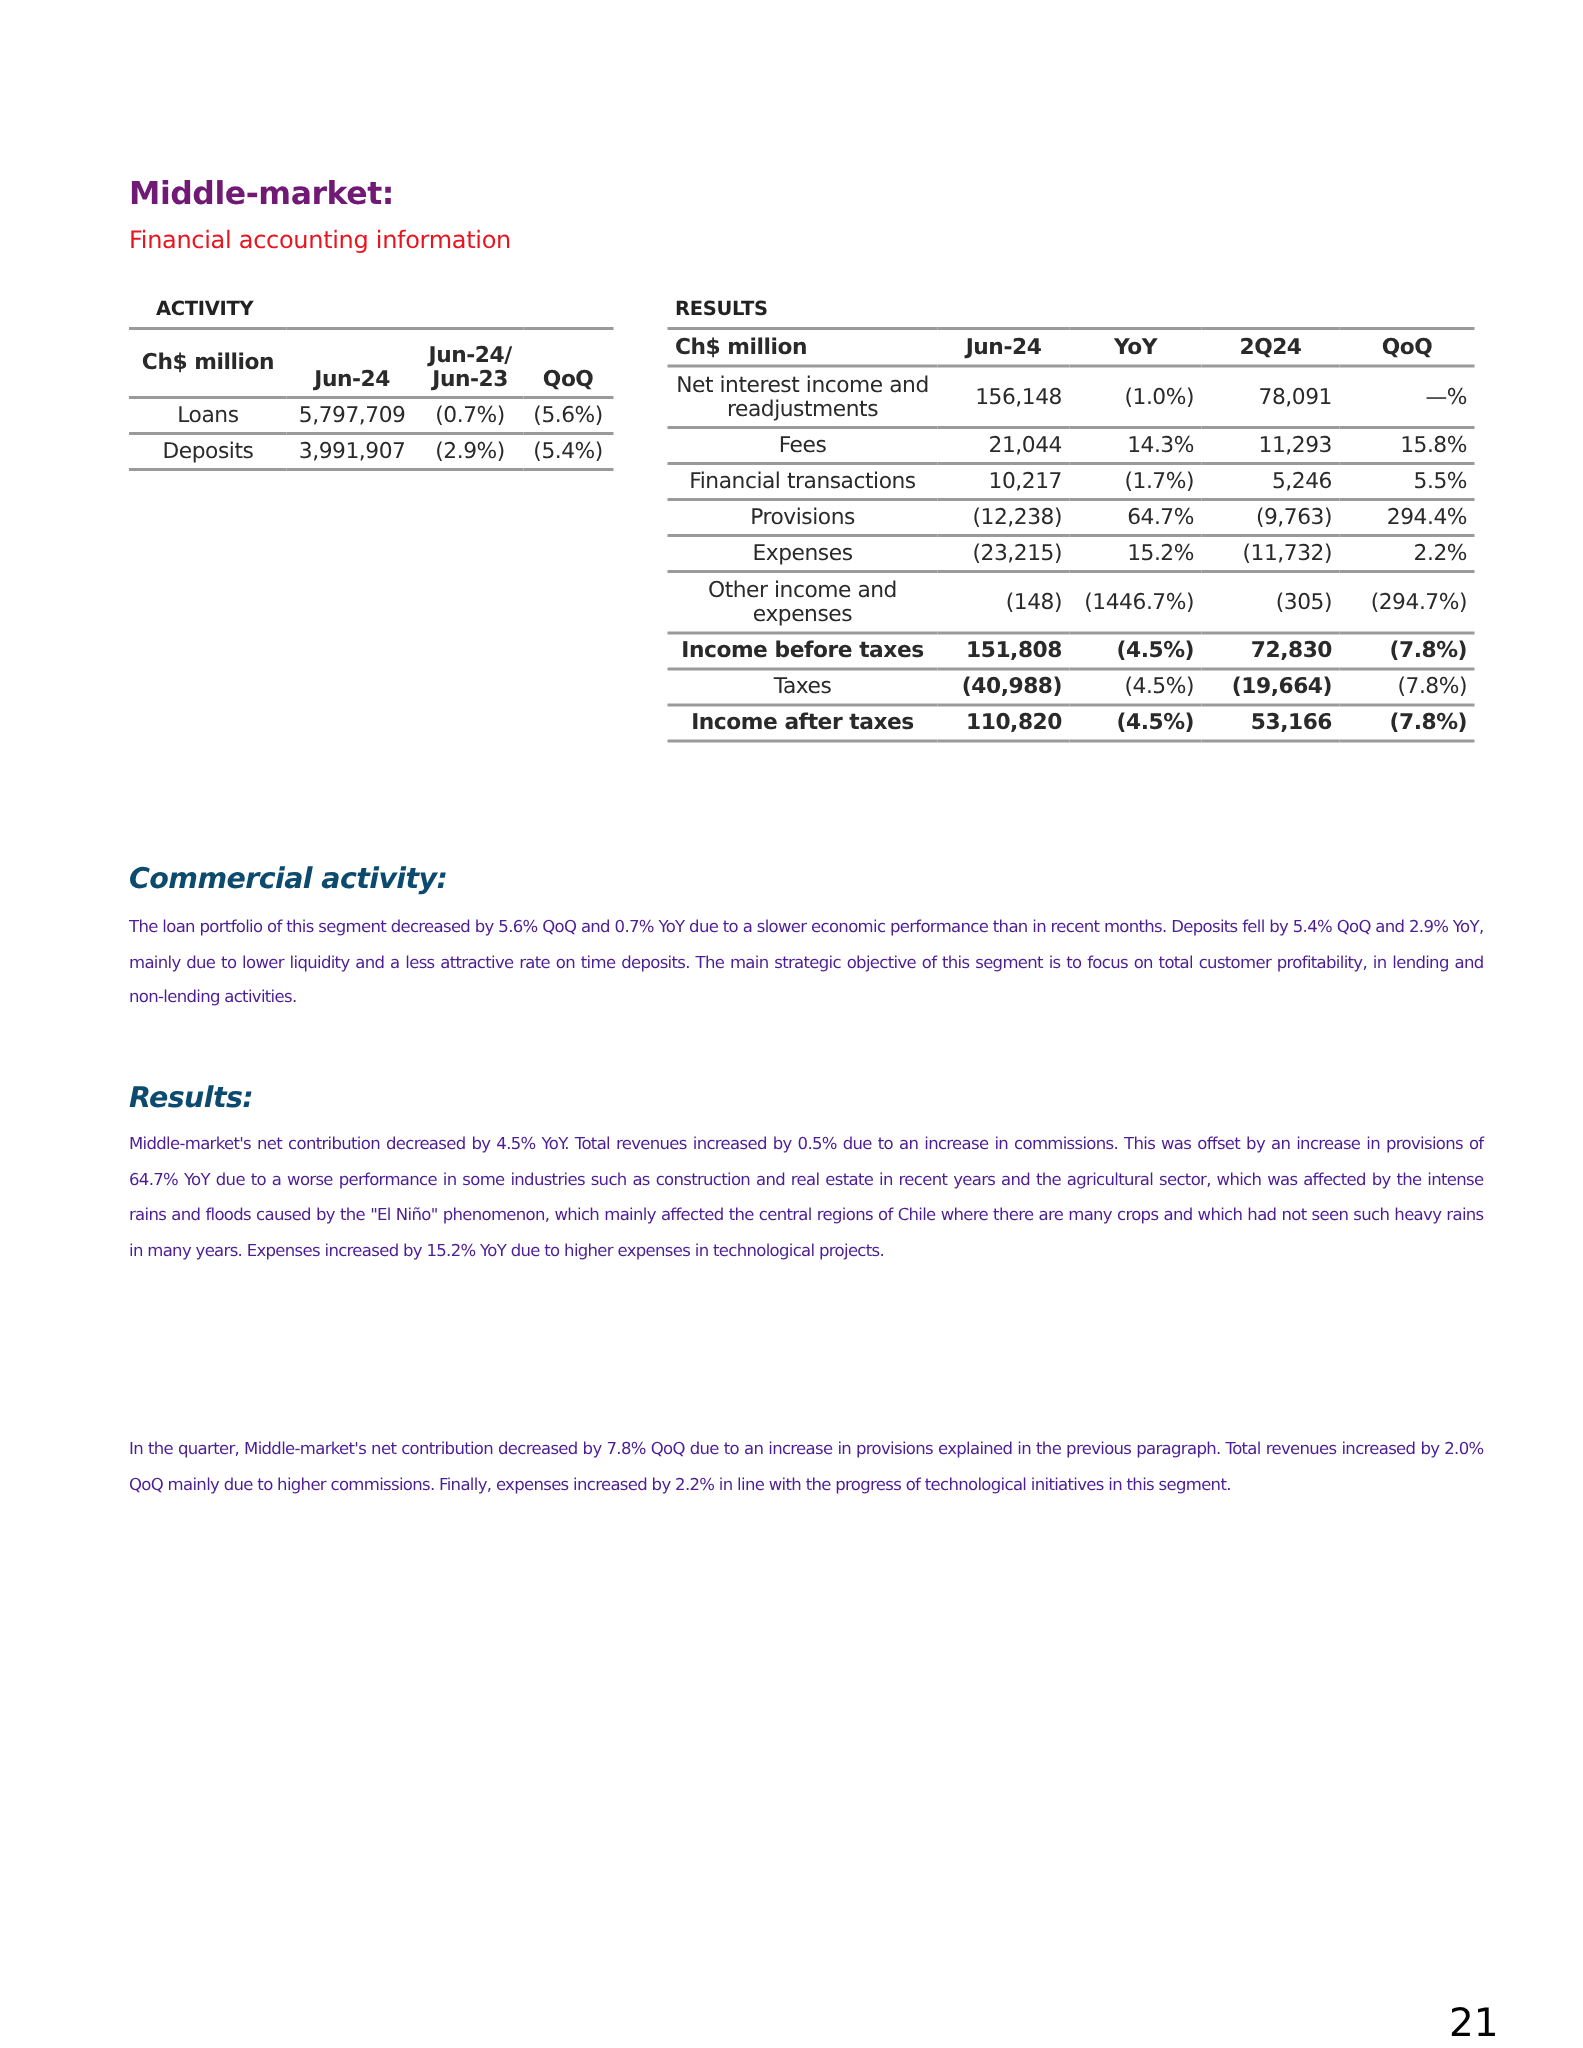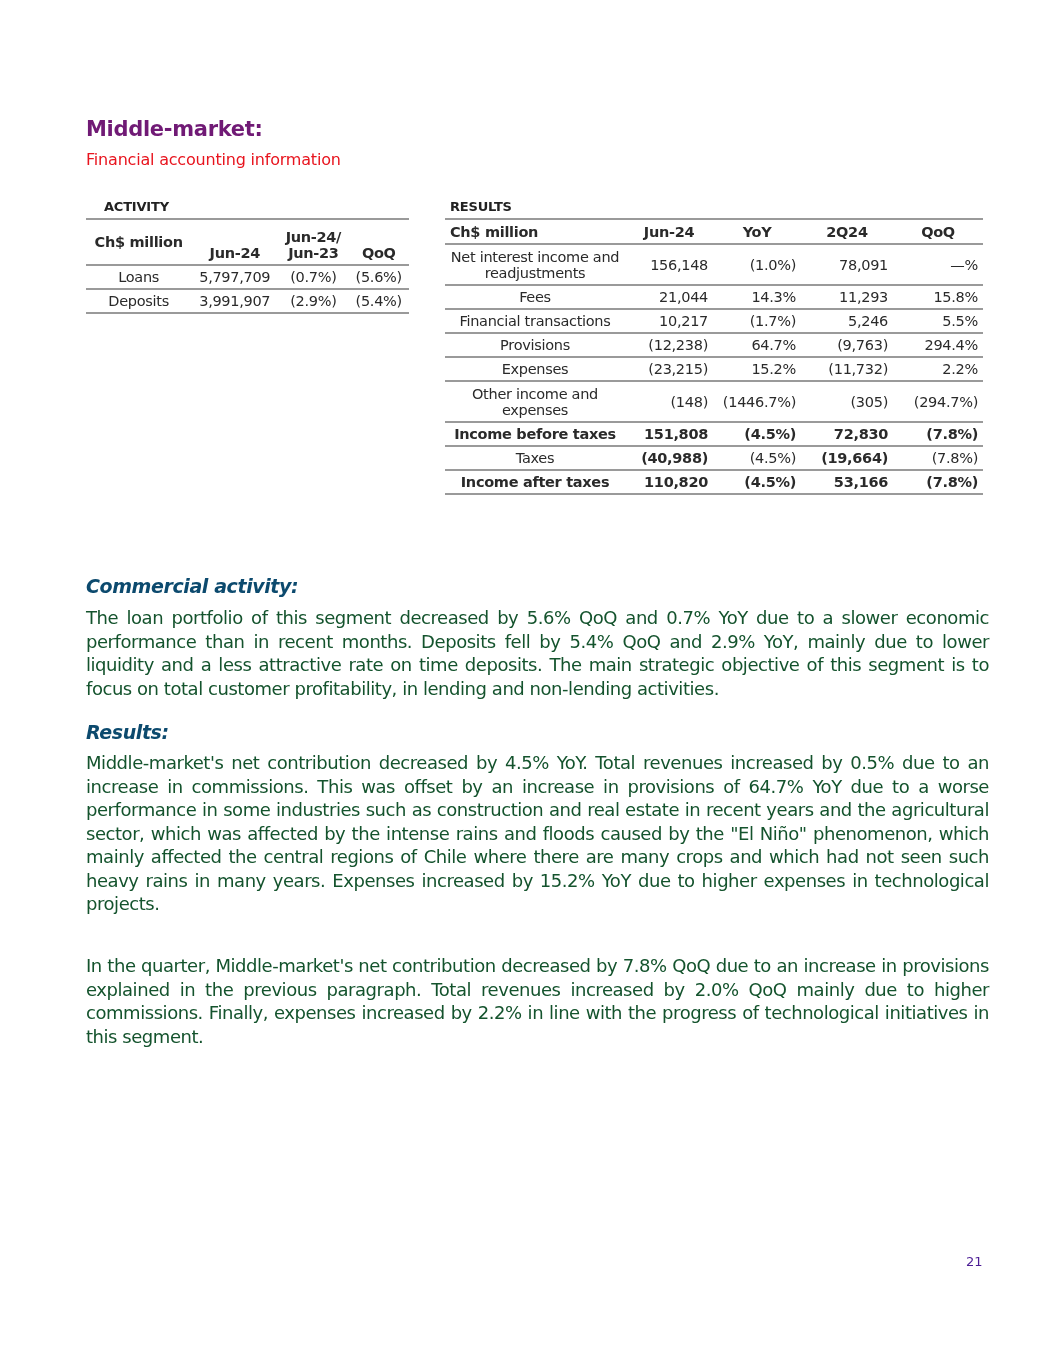--- a/index.html
+++ b/index.html
@@ -42,25 +42,25 @@
   #results td.lbl { text-align: center; }
   #results td.two { line-height: 16px; height: 39px; }
   #results tr.bold td { font-weight: bold; }
   .b { font-weight: bold; }
   .h2 {
     position: absolute; left: 86px; font-size: 19px; font-weight: bold; font-style: italic;
     color: #0c4a6e; letter-spacing: -0.4px;
   }
   .para {
     position: absolute; left: 86px; width: 903px;
-    font-size: 18px; line-height: 23.5px; text-align: justify; color: #14532d;
+    font-size: 11px; line-height: 23.5px; text-align: justify; color: #4c1d95;
     letter-spacing: -0.45px; margin: 0;
   }
   .page-num {
-    position: absolute; left: 966px; top: 1254px; font-size: 13px; color: #4c1d95;
+    position: absolute; left: 966px; top: 1334px; font-size: 26px; color: #000000;
   }
 </style>
 </head>
 <body>
 
 <div class="title">Middle-market:</div>
 <div class="subtitle">Financial accounting information</div>
 
 <div class="tbl-caption" style="left:104px; top:199px;">ACTIVITY</div>
 <table id="activity">

